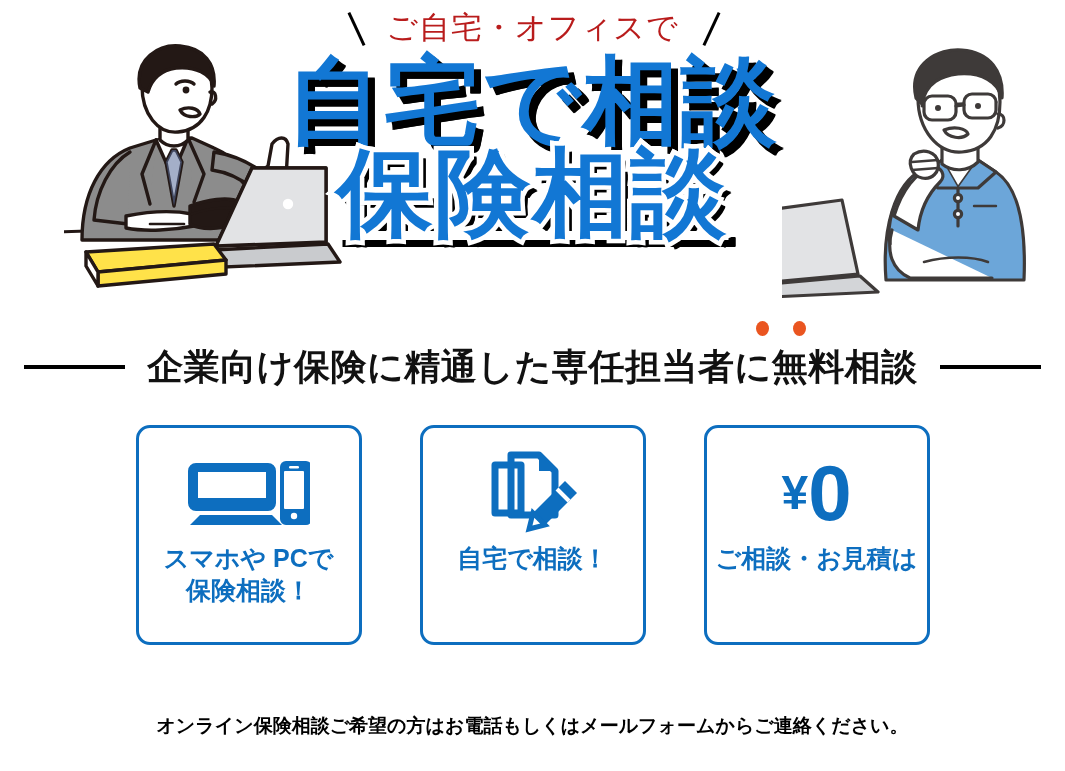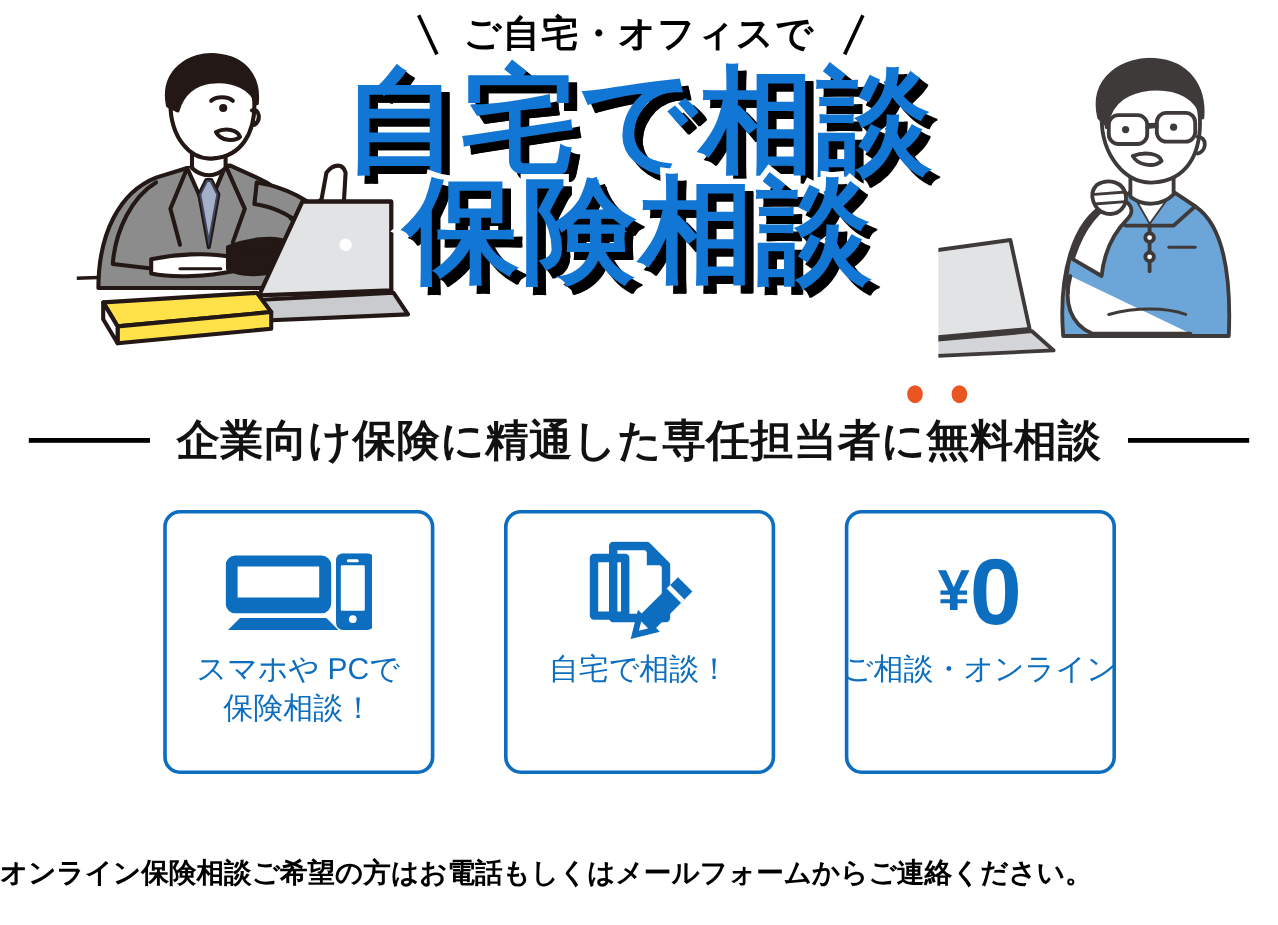--- a/index.html
+++ b/index.html
@@ -28,22 +28,22 @@
     left: 0;
     width: 1065px;
     height: 46px;
     display: flex;
     align-items: center;
     justify-content: center;
     gap: 16px;
   }
   .eyebrow-text {
     font-size: 31px;
-    font-weight: 700;
-    color: #000000;
+    font-weight: 400;
+    color: #b91c1c;
     letter-spacing: 1px;
     line-height: 1;
     white-space: nowrap;
   }
   .slash {
     width: 30px;
     height: 36px;
     position: relative;
     flex: 0 0 auto;
   }
@@ -75,21 +75,21 @@
     color: #1277D4;
     letter-spacing: 2px;
     white-space: nowrap;
     -webkit-text-stroke: 9px #ffffff;
     paint-order: stroke fill;
     text-shadow:
        7px 7px 0 #000000,
        7px 6px 0 #000000,
        6px 7px 0 #000000;
   }
-  .hero-line.l2 { margin-top: -6px; }
+  .hero-line.l2 { margin-top: -6px; text-decoration: underline; }
 
   
   .illus {
     position: absolute;
   }
   .illus-left { left: 64px; top: 44px; }
   .illus-right { left: 782px; top: 48px; }
 
   
   .subband {
@@ -159,21 +159,21 @@
     height: 82px;
     display: flex;
     align-items: center;
     justify-content: center;
   }
   .card-text {
     margin-top: 8px;
     text-align: center;
     color: #0D6EBF;
     font-size: 25px;
-    font-weight: 400;
+    font-weight: 700;
     line-height: 1.28;
     letter-spacing: 0px;
     white-space: nowrap;
   }
   .card-text .l2 { display: block; }
 
   .yen-block {
     display: flex;
     align-items: center;
     justify-content: center;
@@ -183,22 +183,22 @@
   }
   .yen-sym { font-size: 48px; letter-spacing: -2px; }
   .yen-num { font-size: 78px; margin-left: 2px; }
 
   
   .footer-note {
     position: absolute;
     top: 716px;
     left: 0;
     width: 1065px;
-    text-align: left;
-    font-size: 23px;
+    text-align: center;
+    font-size: 19px;
     font-weight: 900;
     color: #000000;
     letter-spacing: 0px;
     white-space: nowrap;
     line-height: 1;
   }
 </style>
 </head>
 <body>
 
@@ -375,21 +375,21 @@
     </div>
 
     <div class="card">
       <div class="card-icon">
         <div class="yen-block">
           <span class="yen-sym">¥</span>
           <span class="yen-num">0</span>
         </div>
       </div>
       <div class="card-text">
-        <span>ご相談・オンライン</span>
+        <span>ご相談・お見積は</span>
       </div>
     </div>
 
   </div>
 
   <div class="footer-note">オンライン保険相談ご希望の方はお電話もしくはメールフォームからご連絡ください。</div>
 
 </div>
 
 </body></html>

